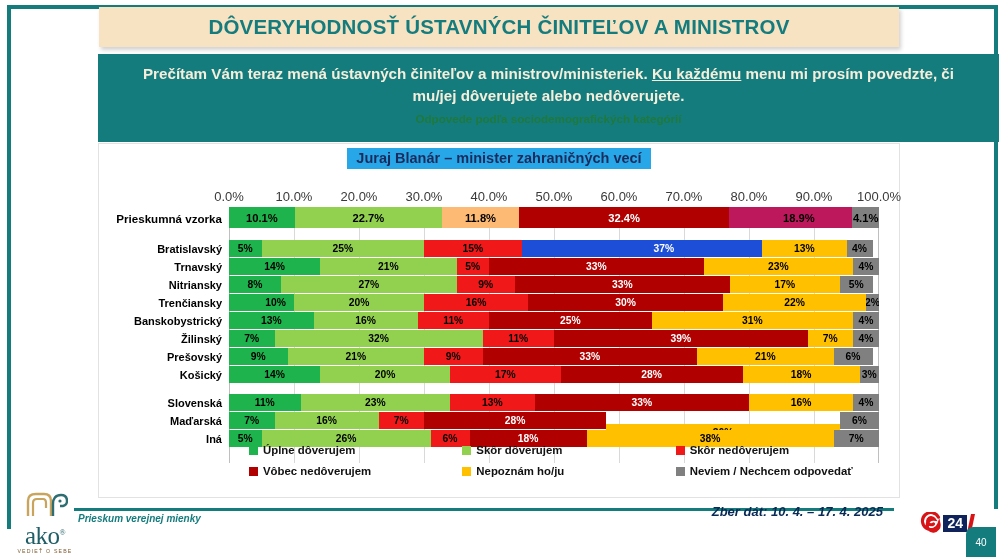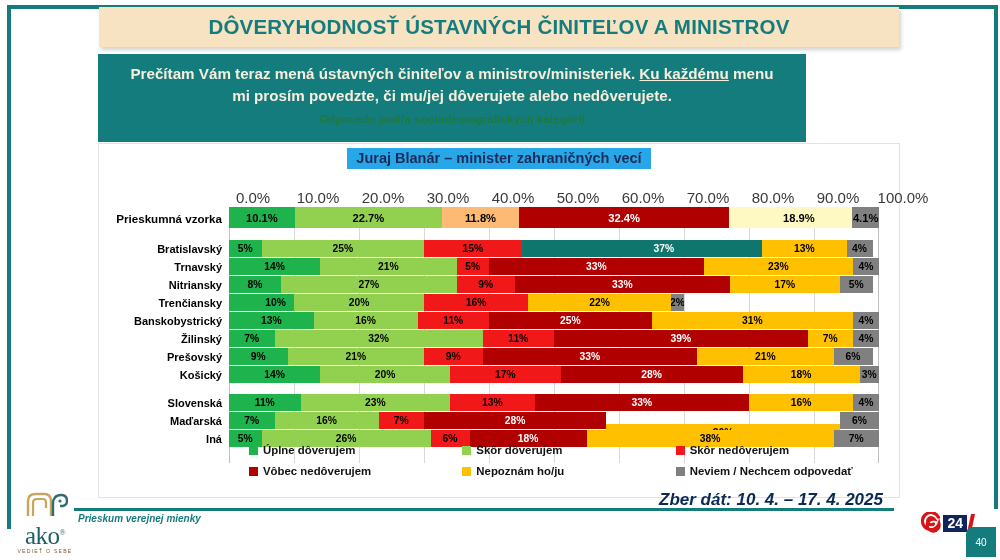--- a/index.html
+++ b/index.html
@@ -45,21 +45,21 @@
     font-size: 20.5px;
     font-weight: bold;
     letter-spacing: .2px;
     white-space: nowrap;
   }
 
   
   .q-panel {
     position: absolute;
     left: 98px; top: 54px;
-    width: 708px; height: 88px;
+    width: 901px; height: 88px;
     background: #157C7E;
     padding: 9px 22px 0 22px;
     text-align: center;
   }
   .q-panel .q-text {
     color: #F6EEDC;
     font-size: 15.2px;
     font-weight: bold;
     line-height: 1.42;
   }
@@ -96,23 +96,22 @@
     position: absolute;
     left: 130px; top: 45px;
     width: 650px; height: 300px;
   }
   .axis-row {
     position: absolute; left: 0; top: 0; width: 100%; height: 16px;
   }
   .axis-tick {
     position: absolute; top: 0;
     transform: translateX(-50%);
-    font-size: 15px; color: #3A3A3A;
+    font-size: 13px; color: #3A3A3A;
     white-space: nowrap;
-    margin-left: 24px;
   }
   .grid {
     position: absolute; left: 0; top: 18px;
     width: 100%; height: 256px;
     pointer-events: none;
   }
   .grid .gl {
     position: absolute; top: 0; bottom: 0;
     width: 1px; background: #D9D9D9;
   }
@@ -176,22 +175,22 @@
   .footer-line {
     position: absolute; left: 74px; top: 508px;
     width: 820px; height: 3px; background: #157C7E;
   }
   .footer-txt {
     position: absolute; left: 78px; top: 513px;
     font-size: 10px; font-style: italic; font-weight: bold;
     color: #157C7E;
   }
   .footer-date {
-    position: absolute; right: 117px; top: 490px;
-    font-size: 17px; font-style: italic; font-weight: bold;
+    position: absolute; right: 117px; top: 504px;
+    font-size: 13px; font-style: italic; font-weight: bold;
     color: #0A2A55;
   }
   .page-num {
     position: absolute; right: 4px; top: 527px;
     width: 30px; height: 30px;
     background: #157C7E;
     border-radius: 7px 0 0 0;
     color: #fff; font-size: 10px;
     display: flex; align-items: center; justify-content: center;
   }
@@ -282,32 +281,32 @@
           <div class="gl edge" style="left: calc(100% - 1px);"></div>
         </div>
       <div class="rows" id="rows">
           <div class="row big">
             <div class="cat">Prieskumná vzorka</div>
             <div class="bars">
               <div class="seg" style="width: 10.1%; background: rgb(30, 179, 76); color: rgb(0, 0, 0);">10.1%</div>
               <div class="seg" style="width: 22.7%; background: rgb(146, 209, 79); color: rgb(0, 0, 0);">22.7%</div>
               <div class="seg" style="width: 11.8%; background: #fdba74; color: rgb(0, 0, 0);">11.8%</div>
               <div class="seg" style="width: 32.4%; background: rgb(176, 0, 0); color: rgb(255, 255, 255);">32.4%</div>
-              <div class="seg" style="width: 18.9%; background: #fef9c3; color: rgb(0, 0, 0); padding-left: 16px;">18.9%</div>
+              <div class="seg" style="width: 18.9%; background: #be185d; color: rgb(0, 0, 0); padding-left: 16px;">18.9%</div>
               <div class="seg" style="width: 4.1%; background: rgb(128, 128, 128); color: rgb(0, 0, 0);">4.1%</div>
             </div>
           </div>
           <div class="row spacer"></div>
           <div class="row">
             <div class="cat">Bratislavský</div>
             <div class="bars">
               <div class="seg" style="width: 5%; background: rgb(30, 179, 76); color: rgb(0, 0, 0);">5%</div>
               <div class="seg" style="width: 25%; background: rgb(146, 209, 79); color: rgb(0, 0, 0);">25%</div>
               <div class="seg" style="width: 15%; background: rgb(240, 24, 24); color: rgb(0, 0, 0);">15%</div>
-              <div class="seg" style="width: 37%; background: #0f766e; color: rgb(255, 255, 255); padding-left: 44px;">37%</div>
+              <div class="seg" style="width: 37%; background: #1d4ed8; color: rgb(255, 255, 255); padding-left: 44px;">37%</div>
               <div class="seg" style="width: 13%; background: rgb(255, 192, 0); color: rgb(0, 0, 0);">13%</div>
               <div class="seg" style="width: 4%; background: rgb(128, 128, 128); color: rgb(0, 0, 0);">4%</div>
             </div>
           </div>
           <div class="row">
             <div class="cat">Trnavský</div>
             <div class="bars">
               <div class="seg" style="width: 14%; background: rgb(30, 179, 76); color: rgb(0, 0, 0);">14%</div>
               <div class="seg" style="width: 21%; background: rgb(146, 209, 79); color: rgb(0, 0, 0);">21%</div>
               <div class="seg" style="width: 5%; background: rgb(240, 24, 24); color: rgb(0, 0, 0);">5%</div>
@@ -326,20 +325,21 @@
               <div class="seg" style="width: 17%; background: rgb(255, 192, 0); color: rgb(0, 0, 0);">17%</div>
               <div class="seg" style="width: 5%; background: rgb(128, 128, 128); color: rgb(0, 0, 0);">5%</div>
             </div>
           </div>
           <div class="row">
             <div class="cat">Trenčiansky</div>
             <div class="bars">
               <div class="seg" style="width: 10%; background: rgb(30, 179, 76); color: rgb(0, 0, 0); padding-left: 28px;">10%</div>
               <div class="seg" style="width: 20%; background: rgb(146, 209, 79); color: rgb(0, 0, 0);">20%</div>
               <div class="seg" style="width: 16%; background: rgb(240, 24, 24); color: rgb(0, 0, 0);">16%</div>
+              <div class="seg" style="width: 30%; background: rgb(176, 0, 0); color: rgb(255, 255, 255);">30%</div>
               <div class="seg" style="width: 22%; background: rgb(255, 192, 0); color: rgb(0, 0, 0);">22%</div>
               <div class="seg" style="width: 2%; background: rgb(128, 128, 128); color: rgb(0, 0, 0);">2%</div>
             </div>
           </div>
           <div class="row">
             <div class="cat">Banskobystrický</div>
             <div class="bars">
               <div class="seg" style="width: 13%; background: rgb(30, 179, 76); color: rgb(0, 0, 0);">13%</div>
               <div class="seg" style="width: 16%; background: rgb(146, 209, 79); color: rgb(0, 0, 0);">16%</div>
               <div class="seg" style="width: 11%; background: rgb(240, 24, 24); color: rgb(0, 0, 0);">11%</div>

